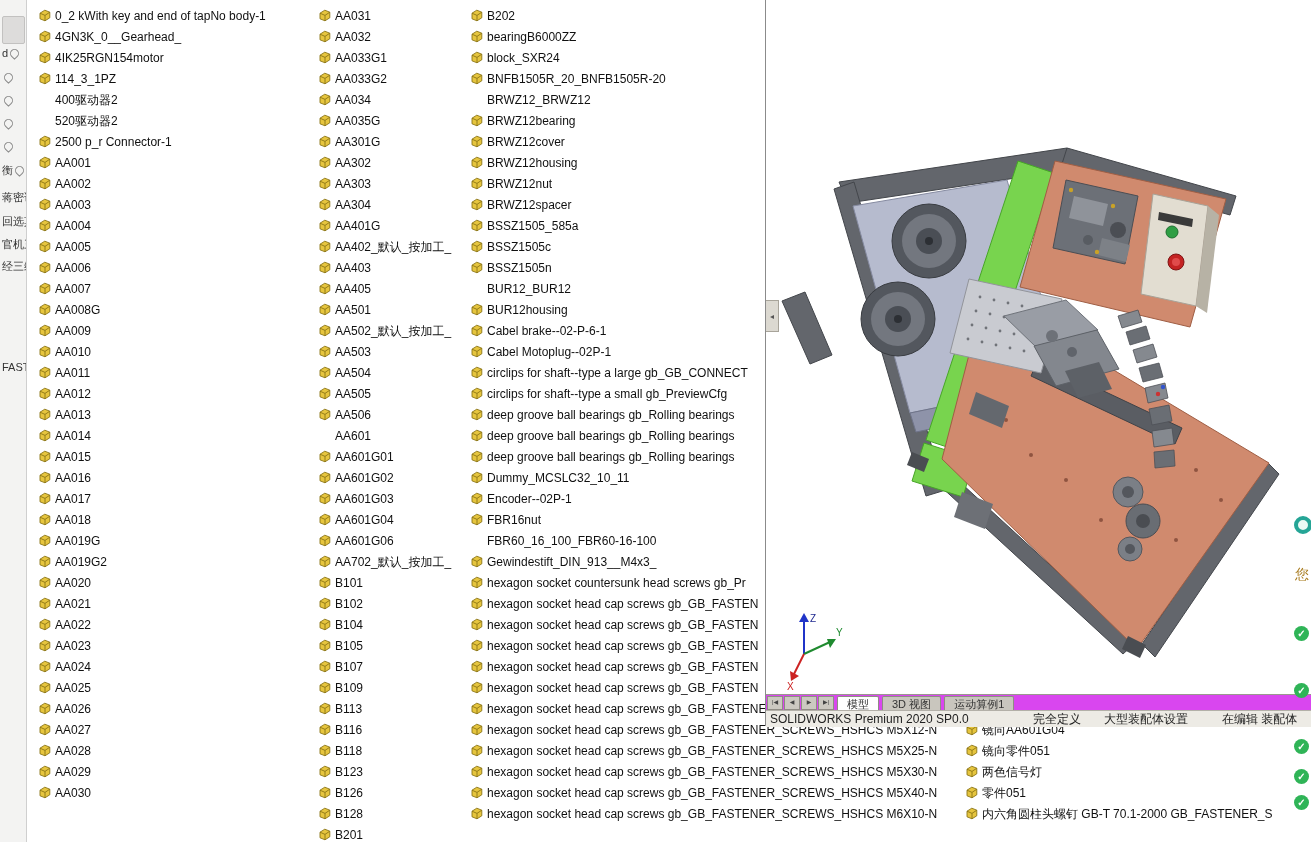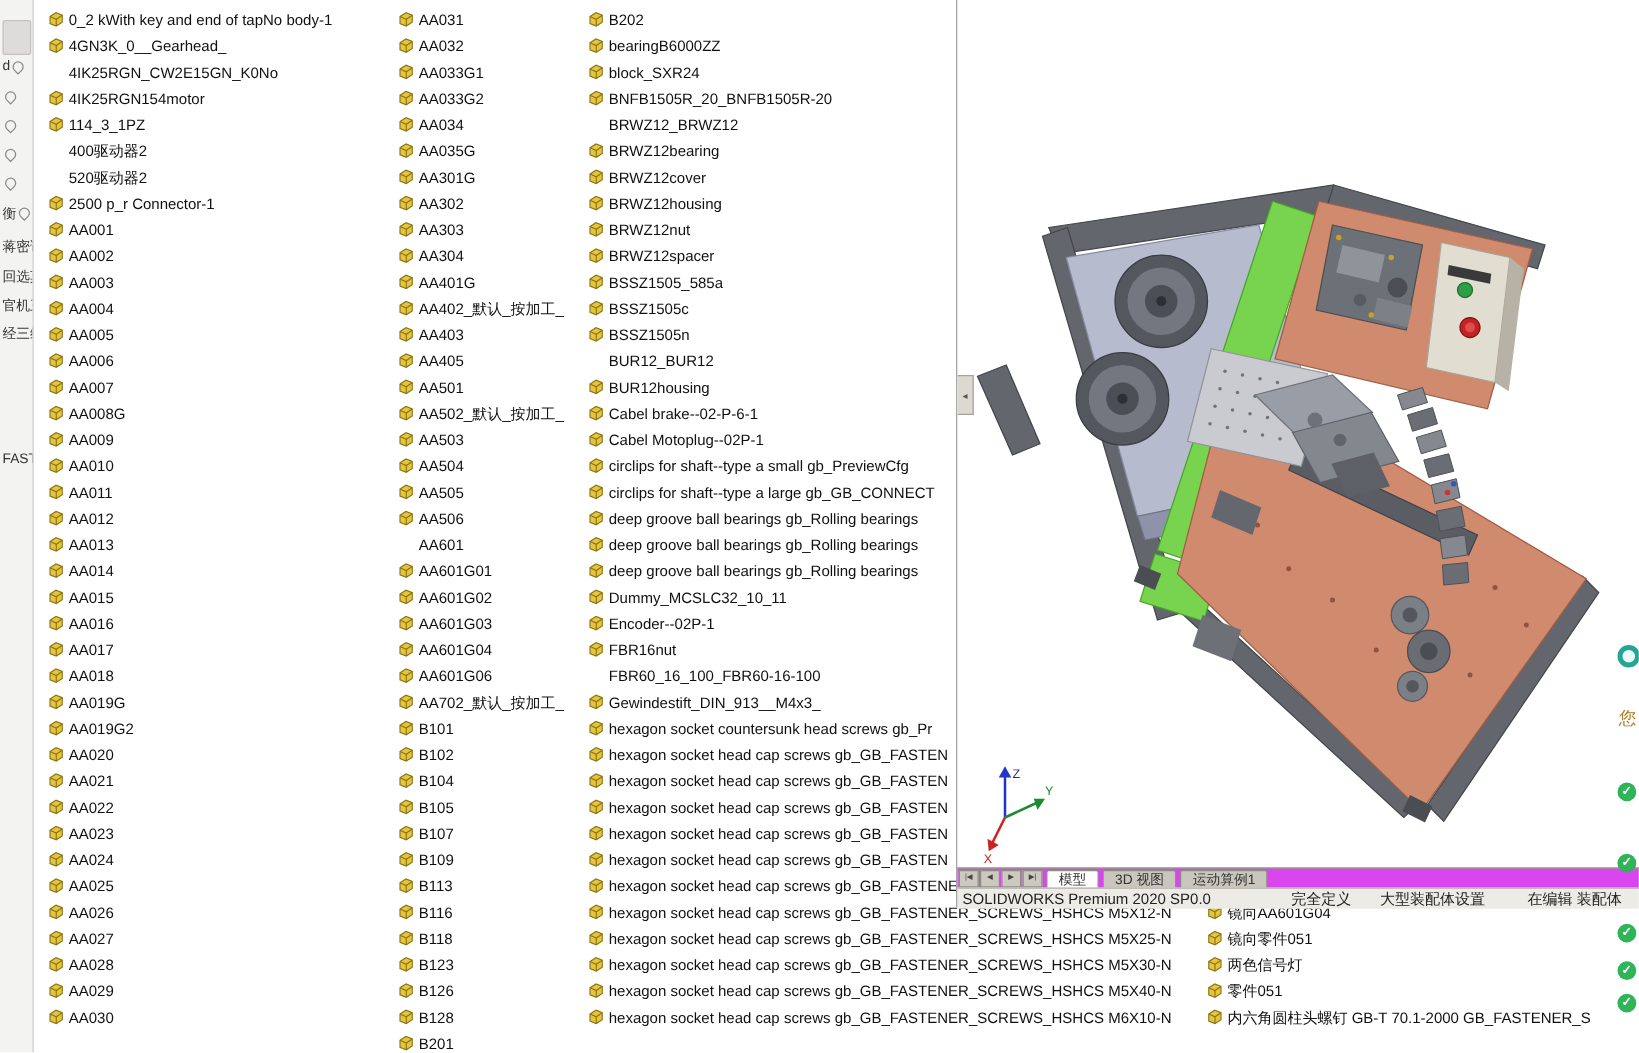--- a/index.html
+++ b/index.html
@@ -111,24 +111,20 @@
         <span class="plbl">0_2 kWith key and end of tapNo body-1</span>
       </div>
       <div class="prow">
         <svg class="picon" viewBox="0 0 13 13">
           <path d="M2 4.2 L6.8 1.2 L11.8 3.2 L11.8 8.8 L7 11.8 L2 9.8 Z" fill="#e6c53e" stroke="#8a7414" stroke-width="0.9"></path>
           <path d="M2 4.2 L7 6.4 L11.8 3.2 M7 6.4 L7 11.8" fill="none" stroke="#8a7414" stroke-width="0.9"></path>
         </svg>
         <span class="plbl">4GN3K_0__Gearhead_</span>
       </div>
       <div class="prow">
-        <span class="picon ph"></span>
-        <span class="plbl">4IK25RGN_CW2E15GN_K0No</span>
-      </div>
-      <div class="prow">
         <svg class="picon" viewBox="0 0 13 13">
           <path d="M2 4.2 L6.8 1.2 L11.8 3.2 L11.8 8.8 L7 11.8 L2 9.8 Z" fill="#e6c53e" stroke="#8a7414" stroke-width="0.9"></path>
           <path d="M2 4.2 L7 6.4 L11.8 3.2 M7 6.4 L7 11.8" fill="none" stroke="#8a7414" stroke-width="0.9"></path>
         </svg>
         <span class="plbl">4IK25RGN154motor</span>
       </div>
       <div class="prow">
         <svg class="picon" viewBox="0 0 13 13">
           <path d="M2 4.2 L6.8 1.2 L11.8 3.2 L11.8 8.8 L7 11.8 L2 9.8 Z" fill="#e6c53e" stroke="#8a7414" stroke-width="0.9"></path>
           <path d="M2 4.2 L7 6.4 L11.8 3.2 M7 6.4 L7 11.8" fill="none" stroke="#8a7414" stroke-width="0.9"></path>
@@ -759,28 +755,28 @@
           <path d="M2 4.2 L6.8 1.2 L11.8 3.2 L11.8 8.8 L7 11.8 L2 9.8 Z" fill="#e6c53e" stroke="#8a7414" stroke-width="0.9"></path>
           <path d="M2 4.2 L7 6.4 L11.8 3.2 M7 6.4 L7 11.8" fill="none" stroke="#8a7414" stroke-width="0.9"></path>
         </svg>
         <span class="plbl">Cabel Motoplug--02P-1</span>
       </div>
       <div class="prow">
         <svg class="picon" viewBox="0 0 13 13">
           <path d="M2 4.2 L6.8 1.2 L11.8 3.2 L11.8 8.8 L7 11.8 L2 9.8 Z" fill="#e6c53e" stroke="#8a7414" stroke-width="0.9"></path>
           <path d="M2 4.2 L7 6.4 L11.8 3.2 M7 6.4 L7 11.8" fill="none" stroke="#8a7414" stroke-width="0.9"></path>
         </svg>
+        <span class="plbl">circlips for shaft--type a large gb_GB_CONNECT</span>
+      </div>
+      <div class="prow">
+        <svg class="picon" viewBox="0 0 13 13">
+          <path d="M2 4.2 L6.8 1.2 L11.8 3.2 L11.8 8.8 L7 11.8 L2 9.8 Z" fill="#e6c53e" stroke="#8a7414" stroke-width="0.9"></path>
+          <path d="M2 4.2 L7 6.4 L11.8 3.2 M7 6.4 L7 11.8" fill="none" stroke="#8a7414" stroke-width="0.9"></path>
+        </svg>
         <span class="plbl">circlips for shaft--type a small gb_PreviewCfg</span>
-      </div>
-      <div class="prow">
-        <svg class="picon" viewBox="0 0 13 13">
-          <path d="M2 4.2 L6.8 1.2 L11.8 3.2 L11.8 8.8 L7 11.8 L2 9.8 Z" fill="#e6c53e" stroke="#8a7414" stroke-width="0.9"></path>
-          <path d="M2 4.2 L7 6.4 L11.8 3.2 M7 6.4 L7 11.8" fill="none" stroke="#8a7414" stroke-width="0.9"></path>
-        </svg>
-        <span class="plbl">circlips for shaft--type a large gb_GB_CONNECT</span>
       </div>
       <div class="prow">
         <svg class="picon" viewBox="0 0 13 13">
           <path d="M2 4.2 L6.8 1.2 L11.8 3.2 L11.8 8.8 L7 11.8 L2 9.8 Z" fill="#e6c53e" stroke="#8a7414" stroke-width="0.9"></path>
           <path d="M2 4.2 L7 6.4 L11.8 3.2 M7 6.4 L7 11.8" fill="none" stroke="#8a7414" stroke-width="0.9"></path>
         </svg>
         <span class="plbl">deep groove ball bearings gb_Rolling bearings</span>
       </div>
       <div class="prow">
         <svg class="picon" viewBox="0 0 13 13">

